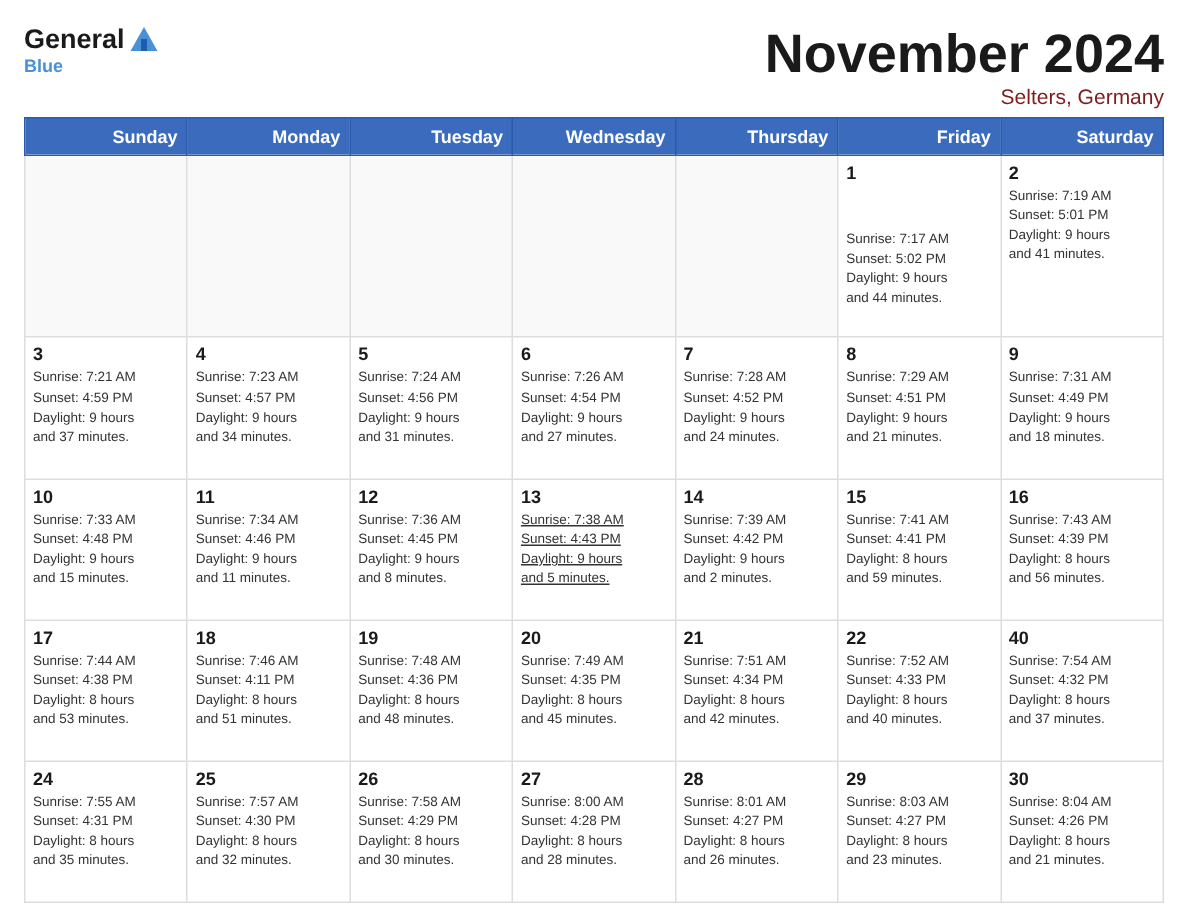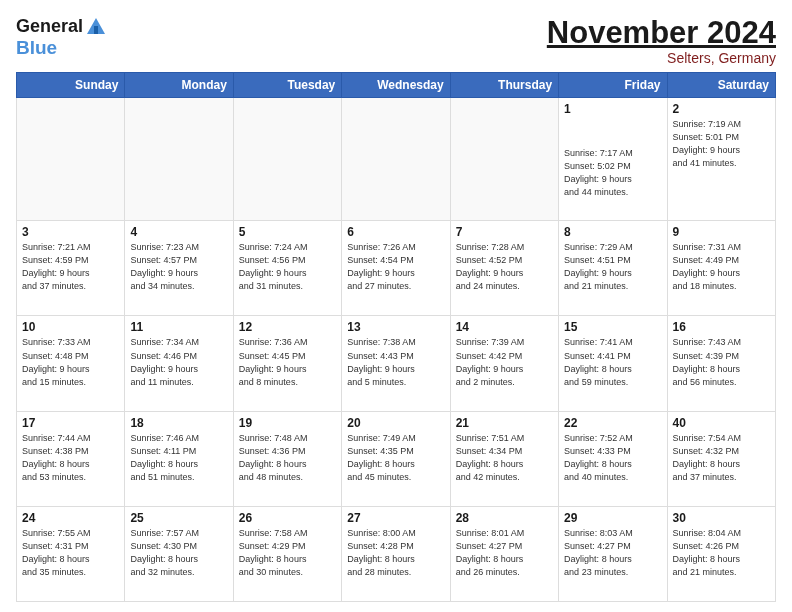--- a/index.html
+++ b/index.html
@@ -35,25 +35,24 @@
     }
     .logo-icon {
       width: 22px;
       height: 22px;
       margin-left: 2px;
     }
     .title-area {
       text-align: right;
     }
     .month-title {
-      font-size: 31px;
+      font-size: 36px;
       font-weight: bold;
       color: #1a1a1a;
       line-height: 1.1;
-      text-decoration: underline;
     }
     .location {
       font-size: 14px;
       color: #7f1d1d;
     }
     .calendar {
       flex: 1;
       border: 1px solid #ccc;
       border-collapse: collapse;
       width: 100%;
@@ -107,21 +106,21 @@
   <div class="header">
     <div class="logo">
       <div style="display:flex;flex-direction:column;align-items:flex-start;">
         <div style="display:flex;align-items:center;">
           <span class="logo-text">General</span>
           <svg class="logo-icon" viewBox="0 0 22 22">
             <polygon points="11,2 20,18 2,18" fill="#4a90d9"></polygon>
             <rect x="9" y="10" width="4" height="8" fill="#1a5fa8"></rect>
           </svg>
         </div>
-        <span class="logo-text" style="color:#4a90d9;font-size:19px;">Blue</span>
+        <span class="logo-text" style="color:#4a90d9;font-size:12px;">Blue</span>
       </div>
     </div>
     <div class="title-area">
       <div class="month-title">November 2024</div>
       <div class="location">Selters, Germany</div>
     </div>
   </div>
 
   <table class="calendar">
     <thead>
@@ -225,21 +224,21 @@
           </td>
           <td>
             <span class="day-num">12</span>
             <div class="day-info" style="white-space: pre-line;">Sunrise: 7:36 AM
 Sunset: 4:45 PM
 Daylight: 9 hours
 and 8 minutes.</div>
           </td>
           <td>
             <span class="day-num">13</span>
-            <div class="day-info" style="white-space: pre-line;">Sunrise: 7:38 AM
+            <div class="day-info" style="white-space: pre-line; text-decoration: underline;">Sunrise: 7:38 AM
 Sunset: 4:43 PM
 Daylight: 9 hours
 and 5 minutes.</div>
           </td>
           <td>
             <span class="day-num">14</span>
             <div class="day-info" style="white-space: pre-line;">Sunrise: 7:39 AM
 Sunset: 4:42 PM
 Daylight: 9 hours
 and 2 minutes.</div>

